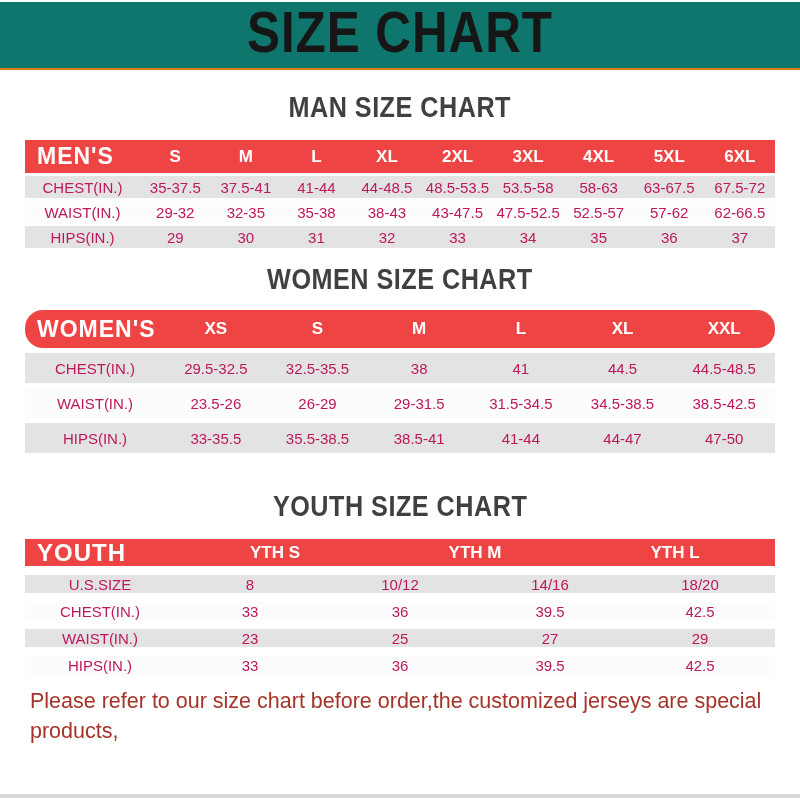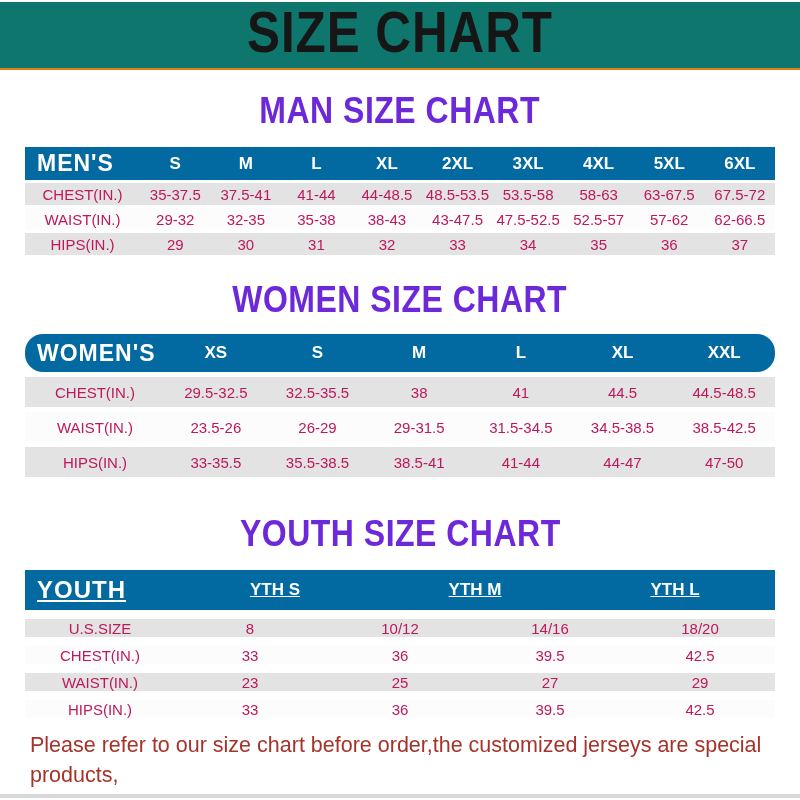--- a/index.html
+++ b/index.html
@@ -12,39 +12,39 @@
     height:66px;background:#0f766e;border-top:2px solid #fdfdfd;
     display:flex;align-items:flex-start;justify-content:center;
     border-bottom:2px solid #e07f14;
   }
   .banner h1{
     margin:0;font-size:52px;font-weight:bold;color:#161616;
     letter-spacing:1px;transform:scale(0.95,1.12);white-space:nowrap;
   }
   
   .section-heading{
-    text-align:center;margin:0;color:#6d28d9;font-weight:bold;
-    font-size:33px;letter-spacing:0.5px;
+    text-align:center;margin:0;color:#404040;font-weight:bold;
+    font-size:26px;letter-spacing:0.5px;
   }
   .section-heading span{display:inline-block;transform:scale(0.97,1.12);}
   .h-man{margin-top:22px;}
-  .h-women{margin-top:26px;}
+  .h-women{margin-top:16px;}
   .h-youth{margin-top:38px;}
   
   .size-table{width:750px;margin:0 auto;}
   .t-man{margin-top:17px;}
   .t-women{margin-top:15px;}
   .t-youth{margin-top:17px;}
   .trow{display:flex;align-items:center;}
   .thead{
-    background:#0369a1;color:#ffffff;
+    background:#ef4444;color:#ffffff;
   }
   .t-man .thead{height:33px;}
   .t-women .thead{height:38px;border-radius:18px;}
-  .t-youth .thead{height:40px;text-decoration:underline;}
+  .t-youth .thead{height:27px;}
   .label-cell{
     font-weight:bold;padding-left:12px;box-sizing:border-box;
     letter-spacing:1px;white-space:nowrap;
   }
   .t-man .label-cell{width:115px;font-size:23px;}
   .t-women .label-cell{width:140px;font-size:23px;}
   .t-youth .label-cell{width:150px;font-size:24px;}
   .col-cell{
     flex:1;text-align:center;font-size:17px;font-weight:600;
     white-space:nowrap;

